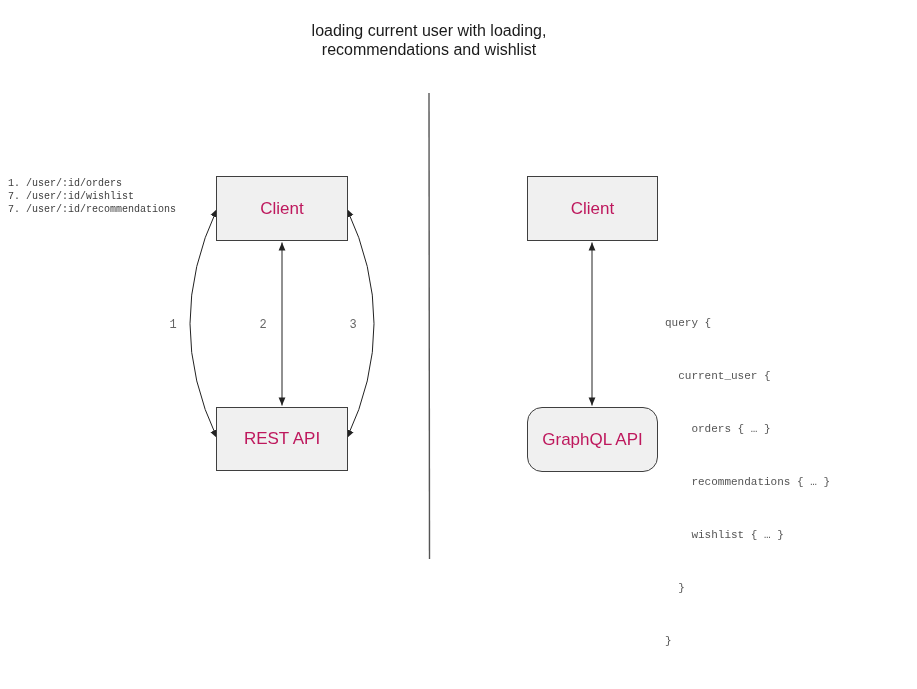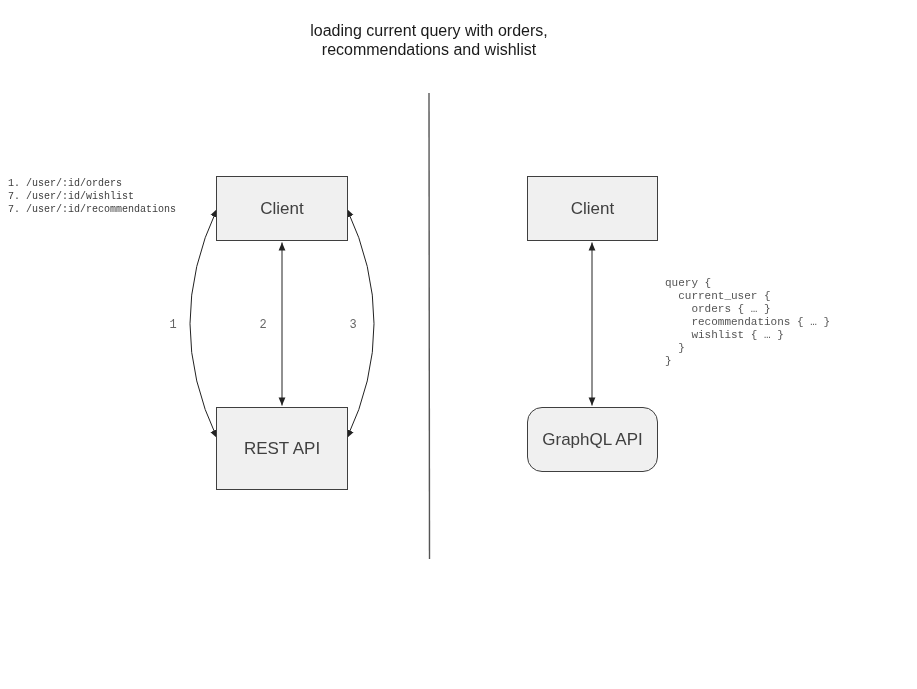--- a/index.html
+++ b/index.html
@@ -34,24 +34,24 @@
   }
 
   .node-box {
     position: absolute;
     background: #f0f0f0;
     border: 1.6px solid #3f3f3f;
     display: flex;
     align-items: center;
     justify-content: center;
     font-size: 17px;
-    color: #404040;
+    color: #be185d;
   }
   .box-client-left   { left: 216px; top: 176px; width: 132px; height: 65px; }
-  .box-rest-api      { left: 216px; top: 407px; width: 132px; height: 83px; }
+  .box-rest-api      { left: 216px; top: 407px; width: 132px; height: 64px; }
   .box-client-right  { left: 527px; top: 176px; width: 131px; height: 65px; }
   .box-graphql-api   { left: 527px; top: 407px; width: 131px; height: 65px; border-radius: 15px; }
 
   .mono { font-family: "Liberation Mono", monospace; }
 
   .endpoint-list {
     position: absolute;
     left: 8px;
     top: 177px;
     font-size: 10px;
@@ -61,21 +61,21 @@
   .endpoint-list div { white-space: pre; }
 
   .query-block {
     position: absolute;
     left: 665px;
     top: 277px;
     font-size: 11px;
     line-height: 13px;
     color: #555555;
   }
-  .query-block div { white-space: pre; }
+  .query-block div { white-space: pre; margin-top: 40px; }
 
   .arrow-label {
     position: absolute;
     transform: translate(-50%, -50%);
     font-family: "Liberation Mono", monospace;
     font-size: 12px;
     color: #666666;
   }
   .label-1 { left: 173px; top: 325px; }
   .label-2 { left: 263px; top: 325px; }
@@ -97,21 +97,21 @@
 
     <path d="M217,209 Q163,324 217,438" fill="none" stroke="#222222" stroke-width="1" marker-start="url(#arrowhead)" marker-end="url(#arrowhead)"></path>
 
     <line x1="282" y1="242.5" x2="282" y2="405.5" stroke="#222222" stroke-width="1" marker-start="url(#arrowhead)" marker-end="url(#arrowhead)"></line>
 
     <path d="M347,209 Q401,324 347,438" fill="none" stroke="#222222" stroke-width="1" marker-start="url(#arrowhead)" marker-end="url(#arrowhead)"></path>
 
     <line x1="592" y1="242.5" x2="592" y2="405.5" stroke="#222222" stroke-width="1" marker-start="url(#arrowhead)" marker-end="url(#arrowhead)"></line>
   </svg>
 
-  <div class="diagram-title">loading current query with orders,
+  <div class="diagram-title">loading current user with loading,
 recommendations and wishlist</div>
 
   <div class="endpoint-list mono">
     <div>1. /user/:id/orders</div>
     <div>7. /user/:id/wishlist</div>
     <div>7. /user/:id/recommendations</div>
   </div>
 
   <div class="node-box box-client-left">
     <span>Client</span>

